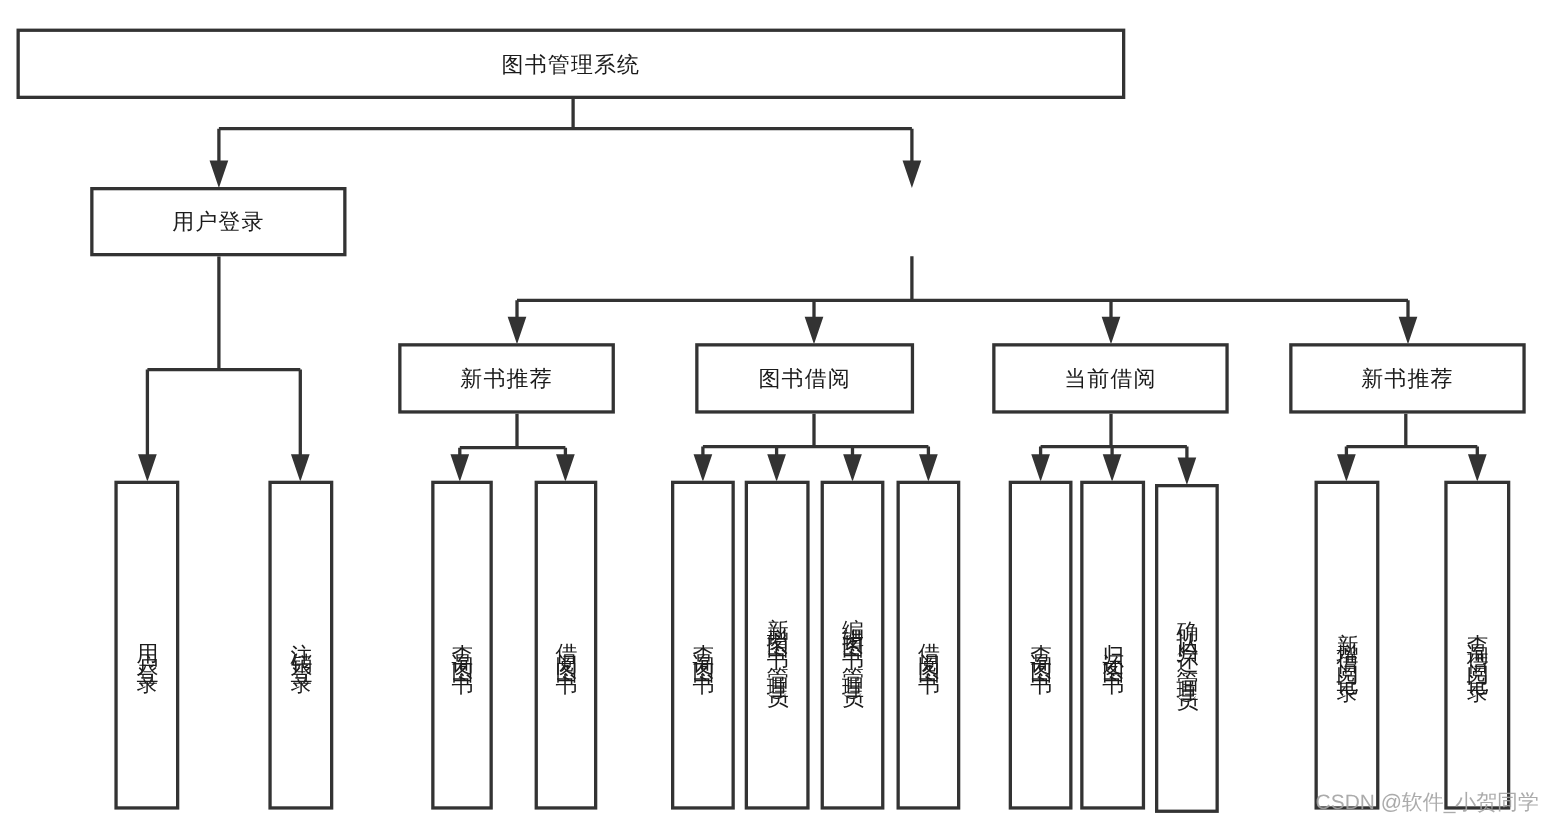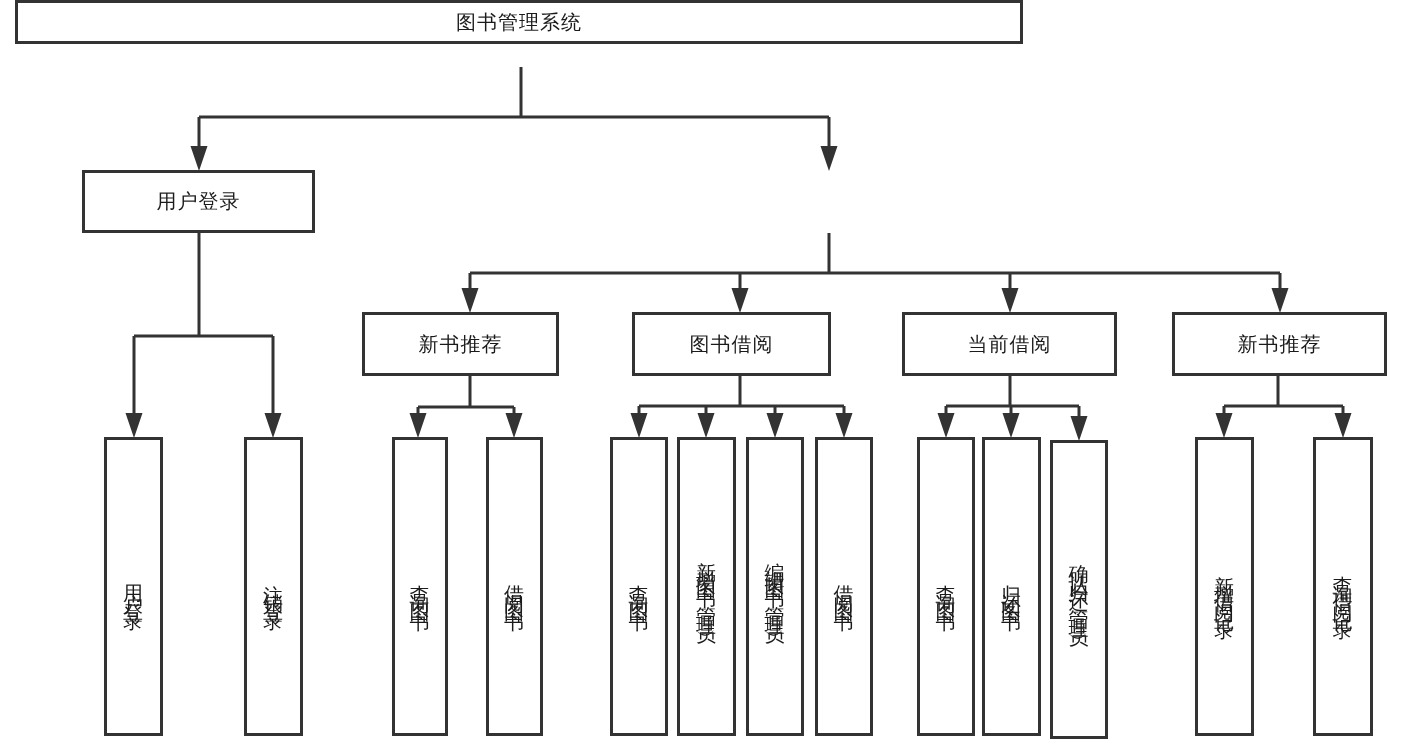--- a/index.html
+++ b/index.html
@@ -79,21 +79,21 @@
          M706 438 L697.5 413 L714.5 413 Z
          M775 438 L766.5 413 L783.5 413 Z
          M844 438 L835.5 413 L852.5 413 Z
          M946 438 L937.5 413 L954.5 413 Z
          M1011 438 L1002.5 413 L1019.5 413 Z
          M1079 441 L1070.5 416 L1087.5 416 Z
          M1224 438 L1215.5 413 L1232.5 413 Z
          M1343 438 L1334.5 413 L1351.5 413 Z"></path>
   </svg>
 
-  <div class="node" style="left:15px; top:0; width:1008px; height:44px;">
+  <div class="node" style="left:15px; top:26px; width:1008px; height:64px;">
     <span class="h-label">图书管理系统</span>
   </div>
 
   <div class="node" style="left:82px; top:170px; width:233px; height:63px;">
     <span class="h-label">用户登录</span>
   </div>
 
   <div class="node" style="left:362px; top:312px; width:197px; height:64px;font-family:Liberation Serif, serif;">
     <span class="h-label">新书推荐</span>
   </div>
@@ -144,14 +144,15 @@
     <span class="v-label">确认归还（管理员）</span>
   </div>
 
   <div class="node" style="left:1195px; top:437px; width:59px; height:299px;">
     <span class="v-label">新增借阅记录</span>
   </div>
   <div class="node" style="left:1313px; top:437px; width:60px; height:299px;">
     <span class="v-label">查询借阅记录</span>
   </div>
 
+  <div class="watermark">CSDN @软件_小贺同学</div>
 
 </div>
 
 </body></html>

